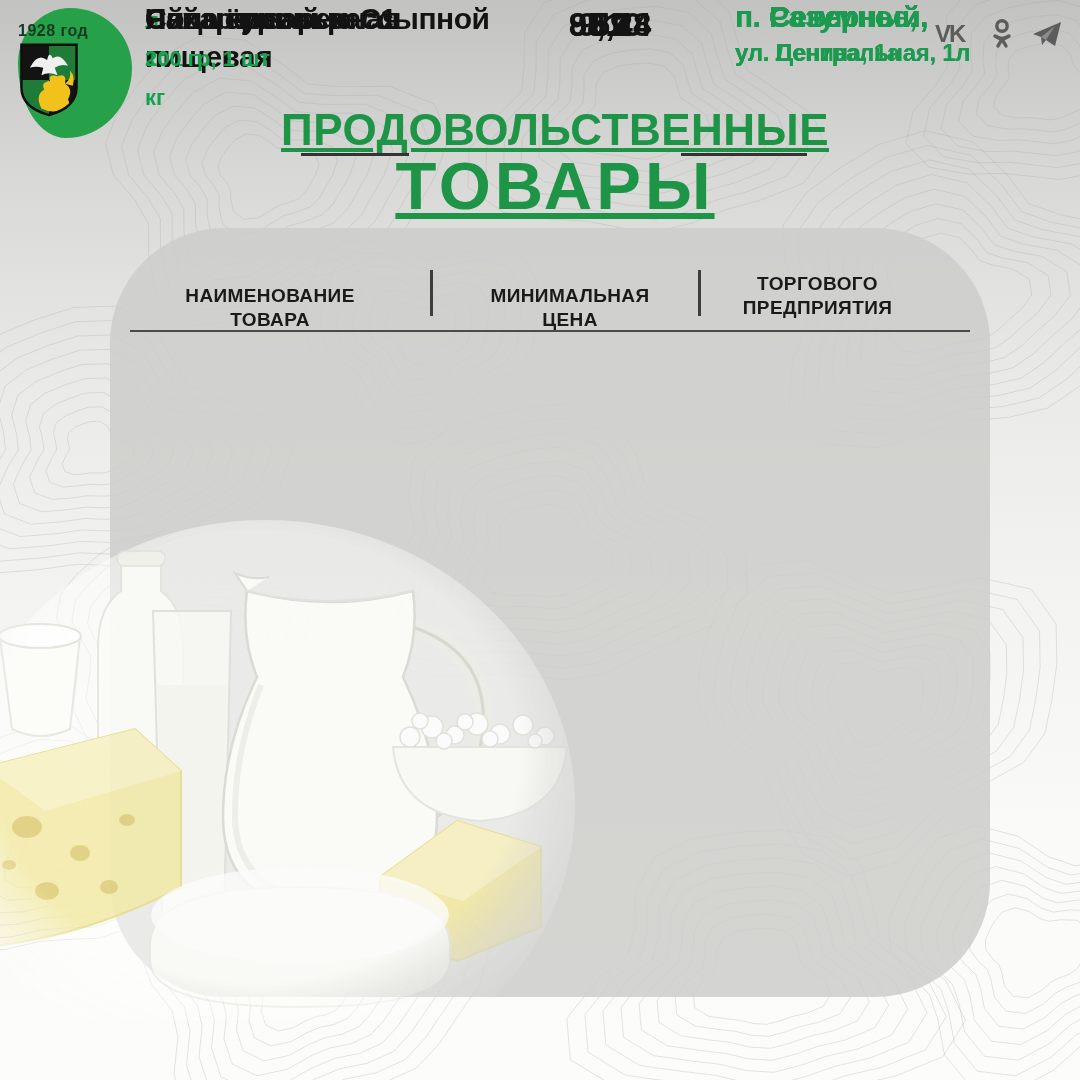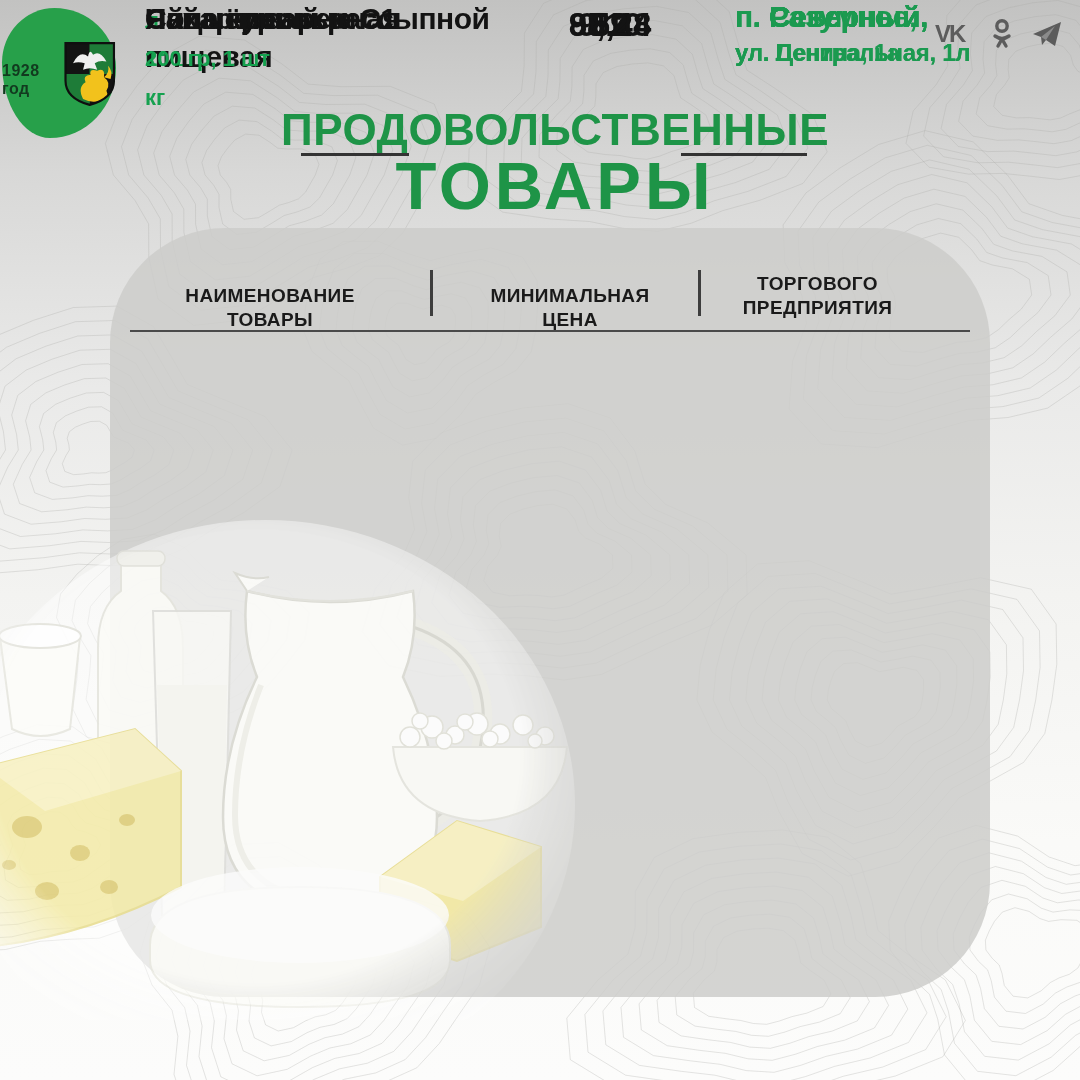--- a/index.html
+++ b/index.html
@@ -9,29 +9,29 @@
     background:linear-gradient(180deg,#c2c2c1 0%,#d8d8d7 16%,#eaeae9 36%,#f3f3f1 55%,#fafaf8 78%,#fcfcfb 100%);
   }
   svg.contours{position:absolute;left:0;top:0;width:1080px;height:1080px;}
   
   .topbar{position:absolute;left:0;top:14px;width:1062px;height:40px;display:flex;justify-content:flex-end;align-items:center;gap:10px;}
   .caption{font-size:19px;color:#949494;letter-spacing:.3px;}
   .social{display:flex;align-items:center;gap:20px;}
   .social svg{display:block;}
   
   .logo{
-    position:absolute;left:2px;top:8px;width:114px;height:130px;
+    position:absolute;left:18px;top:8px;width:114px;height:130px;
     background:#27a04a;
     border-radius:46% 54% 58% 42% / 42% 46% 54% 58%;
-    display:flex;flex-direction:row;align-items:center;
+    display:flex;flex-direction:column;
   }
   .logo .year{margin-top:14px;font-size:16px;font-weight:bold;color:#123a1f;letter-spacing:.5px;}
   .logo svg{margin-top:2px;}
   
-  .title{position:absolute;left:275px;top:108px;width:560px;text-align:center;color:var(--green,#1e9447);}
+  .title{position:absolute;left:275px;top:108px;width:560px;text-align:center;color:var(--green,#1e9447);text-decoration:underline;}
   .title .l1{font-size:44px;font-weight:800;letter-spacing:.5px;line-height:1.0;}
   .title .l2{font-size:67px;font-weight:800;letter-spacing:4px;line-height:1.0;}
   .dash{position:absolute;height:3px;background:#333;top:45px;}
   .dash.left{left:26px;width:108px;}
   .dash.right{right:28px;width:126px;}
   
   .panel{
     position:absolute;left:110px;top:228px;width:880px;height:769px;
     background:rgba(204,204,202,.85);border-radius:115px;
   }
@@ -272,21 +272,21 @@
   </div>
 
   <div class="title">
     <div class="l1">ПРОДОВОЛЬСТВЕННЫЕ</div>
     <div class="dash left"></div>
     <div class="dash right"></div>
     <div class="l2">ТОВАРЫ</div>
   </div>
 
   <div class="thead">
-    <div class="c c1">НАИМЕНОВАНИЕ ТОВАРЫ</div>
+    <div class="c c1">НАИМЕНОВАНИЕ ТОВАРА</div>
     <div class="vdiv d1"></div>
     <div class="c c2">МИНИМАЛЬНАЯ ЦЕНА</div>
     <div class="vdiv d2"></div>
     <div class="c c3">
       <div>ТОРГОВОГО ПРЕДПРИЯТИЯ</div>
     </div>
   </div>
   <div class="hrule"></div>
 
   <div class="row">

